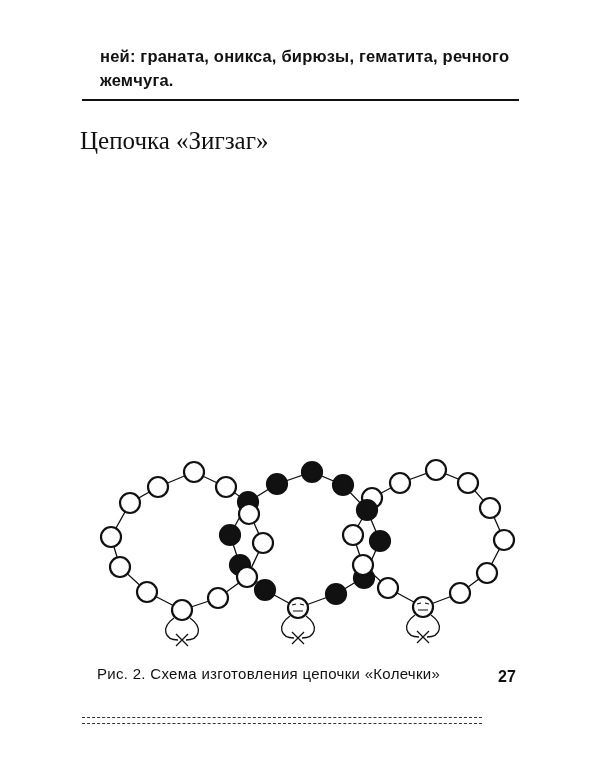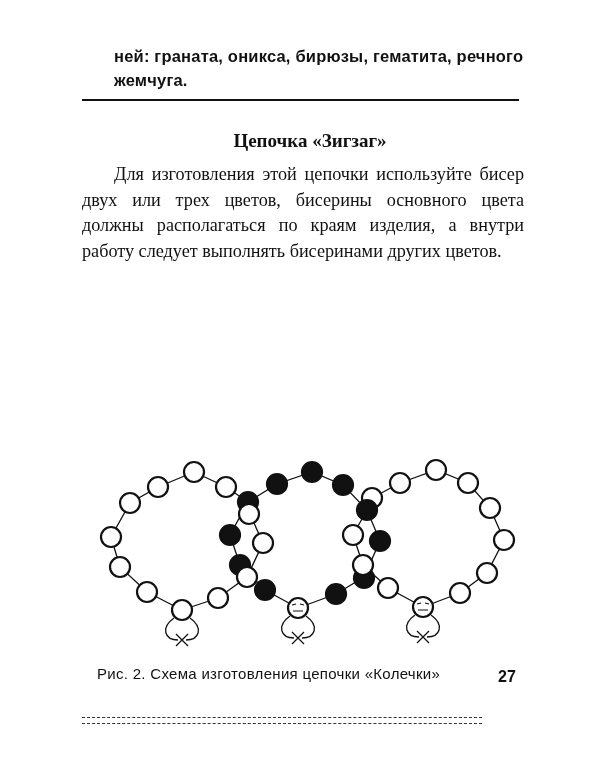--- a/index.html
+++ b/index.html
@@ -1,36 +1,35 @@
 <!DOCTYPE html>
 <html><head>
   <meta charset="utf-8">
   <style>
     html, body { margin: 0; padding: 0; background: #ffffff; }
     body { width: 600px; height: 777px; position: relative; overflow: hidden; font-family: "Liberation Serif", "DejaVu Serif", serif; color: #111; }
-    .top-text { position: absolute; left: 114px; top: 44px; width: 420px; font-family: "Liberation Sans", "DejaVu Sans", sans-serif; font-weight: bold; font-size: 16.5px; line-height: 24px; letter-spacing: 0.2px; }
+    .top-text { position: absolute; left: 100px; top: 44px; width: 420px; font-family: "Liberation Sans", "DejaVu Sans", sans-serif; font-weight: bold; font-size: 16.5px; line-height: 24px; letter-spacing: 0.2px; }
     .top-rule { position: absolute; left: 82px; top: 99px; width: 437px; height: 0; border-top: 2px solid #111; }
-    .heading { position: absolute; left: 80px; top: 128px; width: 460px; text-align: center; font-weight: bold; font-size: 19px; line-height: 26px; }
+    .heading { position: absolute; left: 80px; top: 128px; width: 460px; font-weight: normal; font-size: 25px; line-height: 26px; }
     .body-text { position: absolute; left: 82px; top: 162px; width: 442px; font-size: 18.2px; line-height: 25.6px; text-align: justify; }
     .body-text p { margin: 0; text-indent: 32px; }
     .diagram { position: absolute; left: 80px; top: 445px; }
     .caption { position: absolute; left: 97px; top: 664px; width: 420px; font-family: "Liberation Sans", "DejaVu Sans", sans-serif; font-size: 15px; line-height: 20px; letter-spacing: 0.3px; }
     .footer-rule { position: absolute; left: 82px; top: 717px; width: 400px; height: 5px; border-top: 1px dashed #333; border-bottom: 1px dashed #333; }
     .page-number { position: absolute; left: 498px; top: 668px; font-family: "Liberation Sans", "DejaVu Sans", sans-serif; font-weight: bold; font-size: 16px; }
   </style>
 </head>
 <body>
 
 <div class="top-text">ней: граната, оникса, бирюзы, гематита, речного жемчуга.</div>
 <div class="top-rule"></div>
 
 <div class="heading">Цепочка «Зигзаг»</div>
 
 <div class="body-text">
-  <p>Для изготовления этой цепочки используйте бисер двух или трех цветов, бисерины основного цвета должны располагаться по краям изделия, а внутри работу следует выполнять бисеринами других цветов.</p>
 </div>
 
 <svg class="diagram" width="450" height="205" viewBox="80 445 450 205">
   <defs>
     <marker id="arr" markerWidth="6" markerHeight="6" refX="5" refY="3" orient="auto">
       <path d="M0,0 L6,3 L0,6 z" fill="#111"></path>
     </marker>
   </defs>
   <g fill="none" stroke="#111" stroke-width="1.3">
 

